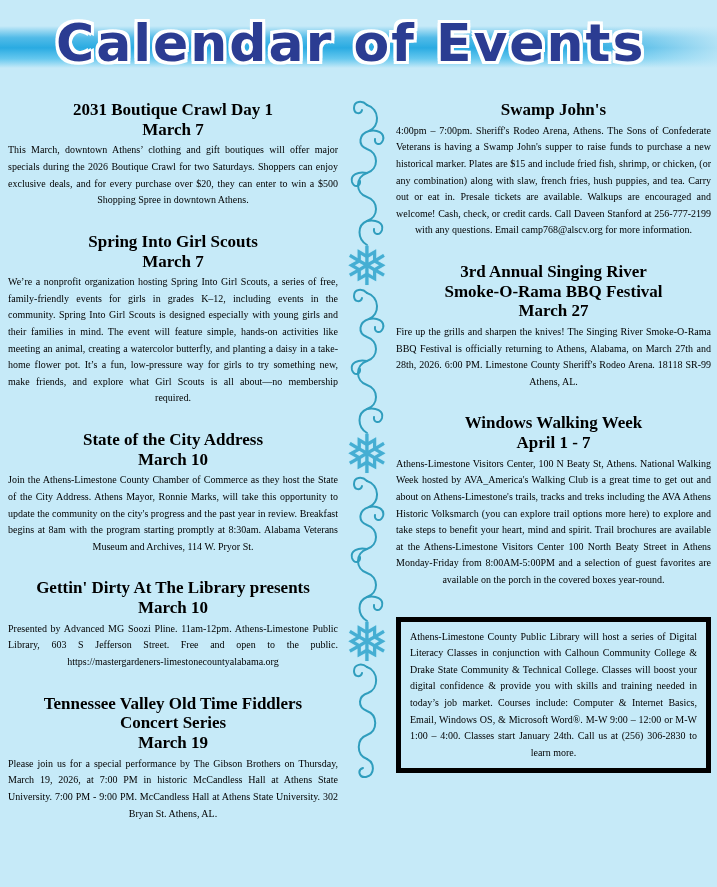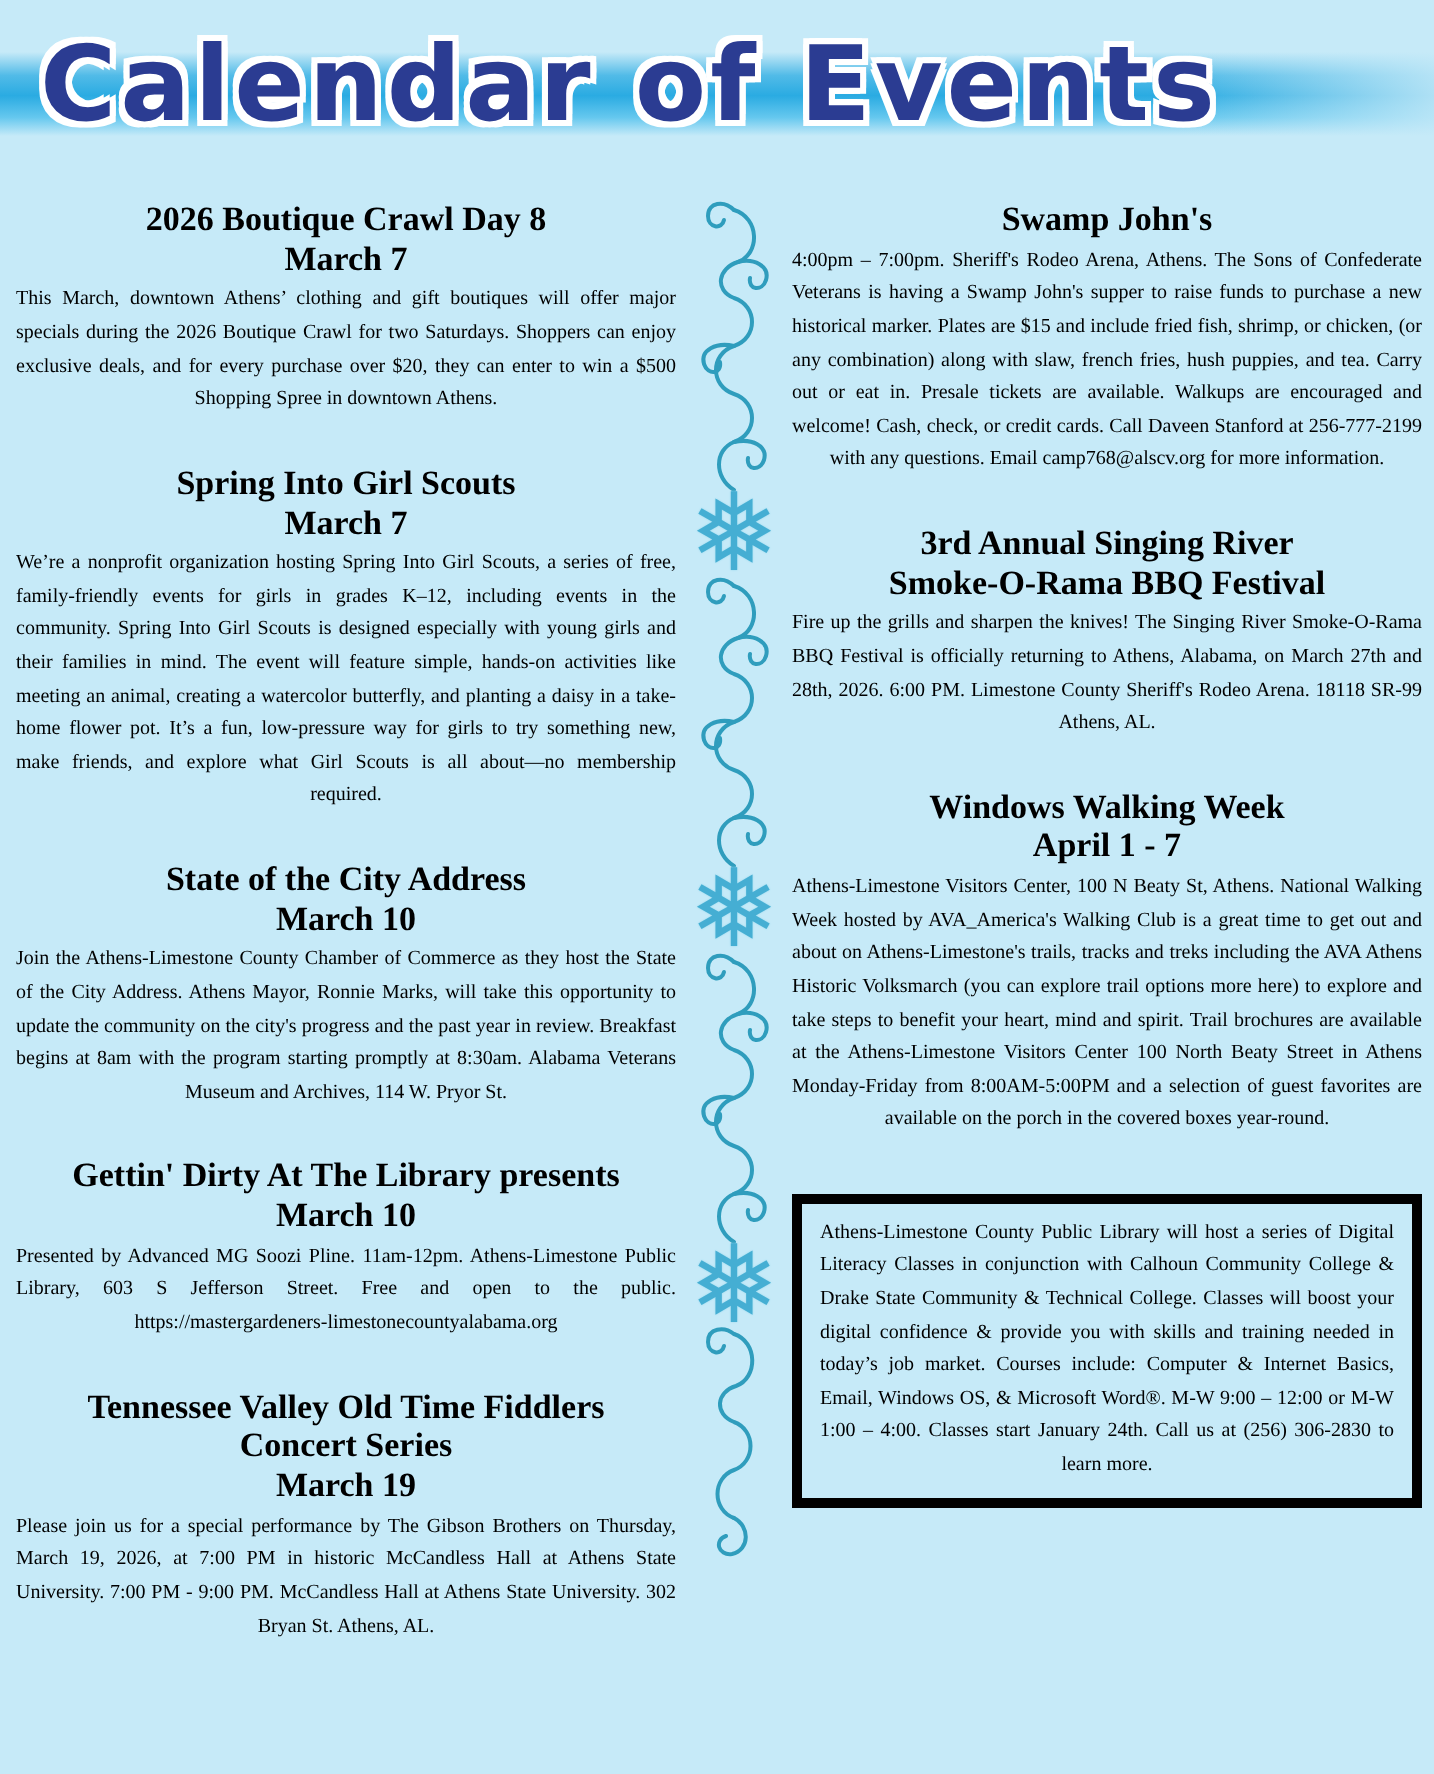--- a/index.html
+++ b/index.html
@@ -5,21 +5,21 @@
   html,body{margin:0;padding:0;}
   .page{
     position:relative;
     width:717px;height:887px;
     background:#c6eaf8;
     overflow:hidden;
     font-family:"Liberation Serif",serif;
     color:#000;
   }
   
-  .header{position:relative;height:94px;}
+  .header{position:relative;height:94px;padding-left:36px;}
   .band{
     position:absolute;left:0;right:0;top:26px;height:42px;
     background:linear-gradient(to bottom,
       rgba(42,171,226,0) 0%,
       rgba(42,171,226,.75) 28%,
       #2aabe2 52%,
       rgba(96,198,238,.95) 78%,
       rgba(42,171,226,0) 100%);
   }
   .band::after{
@@ -79,21 +79,21 @@
   <div class="header">
     <div class="band"></div>
     <h1 class="page-title">Calendar of Events</h1>
   </div>
 
   <div class="content">
 
     <section class="col-left">
 
       <article class="event">
-        <h2 class="event-title">2026 Boutique Crawl Day 8</h2>
+        <h2 class="event-title">2031 Boutique Crawl Day 1</h2>
         <h2 class="event-date">March 7</h2>
         <p class="event-body">This March, downtown Athens’ clothing and gift boutiques will offer major specials during the 2026 Boutique Crawl for two Saturdays. Shoppers can enjoy exclusive deals, and for every purchase over $20, they can enter to win a $500 Shopping Spree in downtown Athens.</p>
       </article>
 
       <article class="event">
         <h2 class="event-title">Spring Into Girl Scouts</h2>
         <h2 class="event-date">March 7</h2>
         <p class="event-body">We’re a nonprofit organization hosting Spring Into Girl Scouts, a series of free, family-friendly events for girls in grades K–12, including events in the community. Spring Into Girl Scouts is designed especially with young girls and their families in mind. The event will feature simple, hands-on activities like meeting an animal, creating a watercolor butterfly, and planting a daisy in a take-home flower pot. It’s a fun, low-pressure way for girls to try something new, make friends, and explore what Girl Scouts is all about—no membership required.</p>
       </article>
 
@@ -161,20 +161,21 @@
     <section class="col-right">
 
       <article class="event">
         <h2 class="event-title">Swamp John's</h2>
         <p class="event-body">4:00pm – 7:00pm. Sheriff's Rodeo Arena, Athens. The Sons of Confederate Veterans is having a Swamp John's supper to raise funds to purchase a new historical marker.  Plates are $15 and include fried fish, shrimp, or chicken, (or any combination) along with slaw, french fries, hush puppies, and tea.  Carry out or eat in.  Presale tickets are available. Walkups are encouraged and welcome! Cash, check, or credit cards. Call Daveen Stanford at 256-777-2199 with any questions.  Email camp768@alscv.org for more information.</p>
       </article>
 
       <article class="event">
         <h2 class="event-title">3rd Annual Singing River
 Smoke-O-Rama BBQ Festival</h2>
+        <h2 class="event-date">March 27</h2>
         <p class="event-body">Fire up the grills and sharpen the knives! The Singing River Smoke-O-Rama BBQ Festival is officially returning to Athens, Alabama, on March 27th and 28th, 2026. 6:00 PM. Limestone County Sheriff's Rodeo Arena. 18118 SR-99 Athens, AL.</p>
       </article>
 
       <article class="event">
         <h2 class="event-title">Windows Walking Week</h2>
         <h2 class="event-date">April 1 - 7</h2>
         <p class="event-body">Athens-Limestone Visitors Center, 100 N Beaty St, Athens. National Walking Week hosted by AVA_America's Walking Club is a great time to get out and about on Athens-Limestone's trails, tracks and treks including the AVA Athens Historic Volksmarch (you can explore trail options more here) to explore and take steps to benefit your heart, mind and spirit. Trail brochures are available at the Athens-Limestone Visitors Center 100 North Beaty Street in Athens Monday-Friday from 8:00AM-5:00PM and a selection of guest favorites are available on the porch in the covered boxes year-round.</p>
       </article>
 
       <article class="event boxed">

